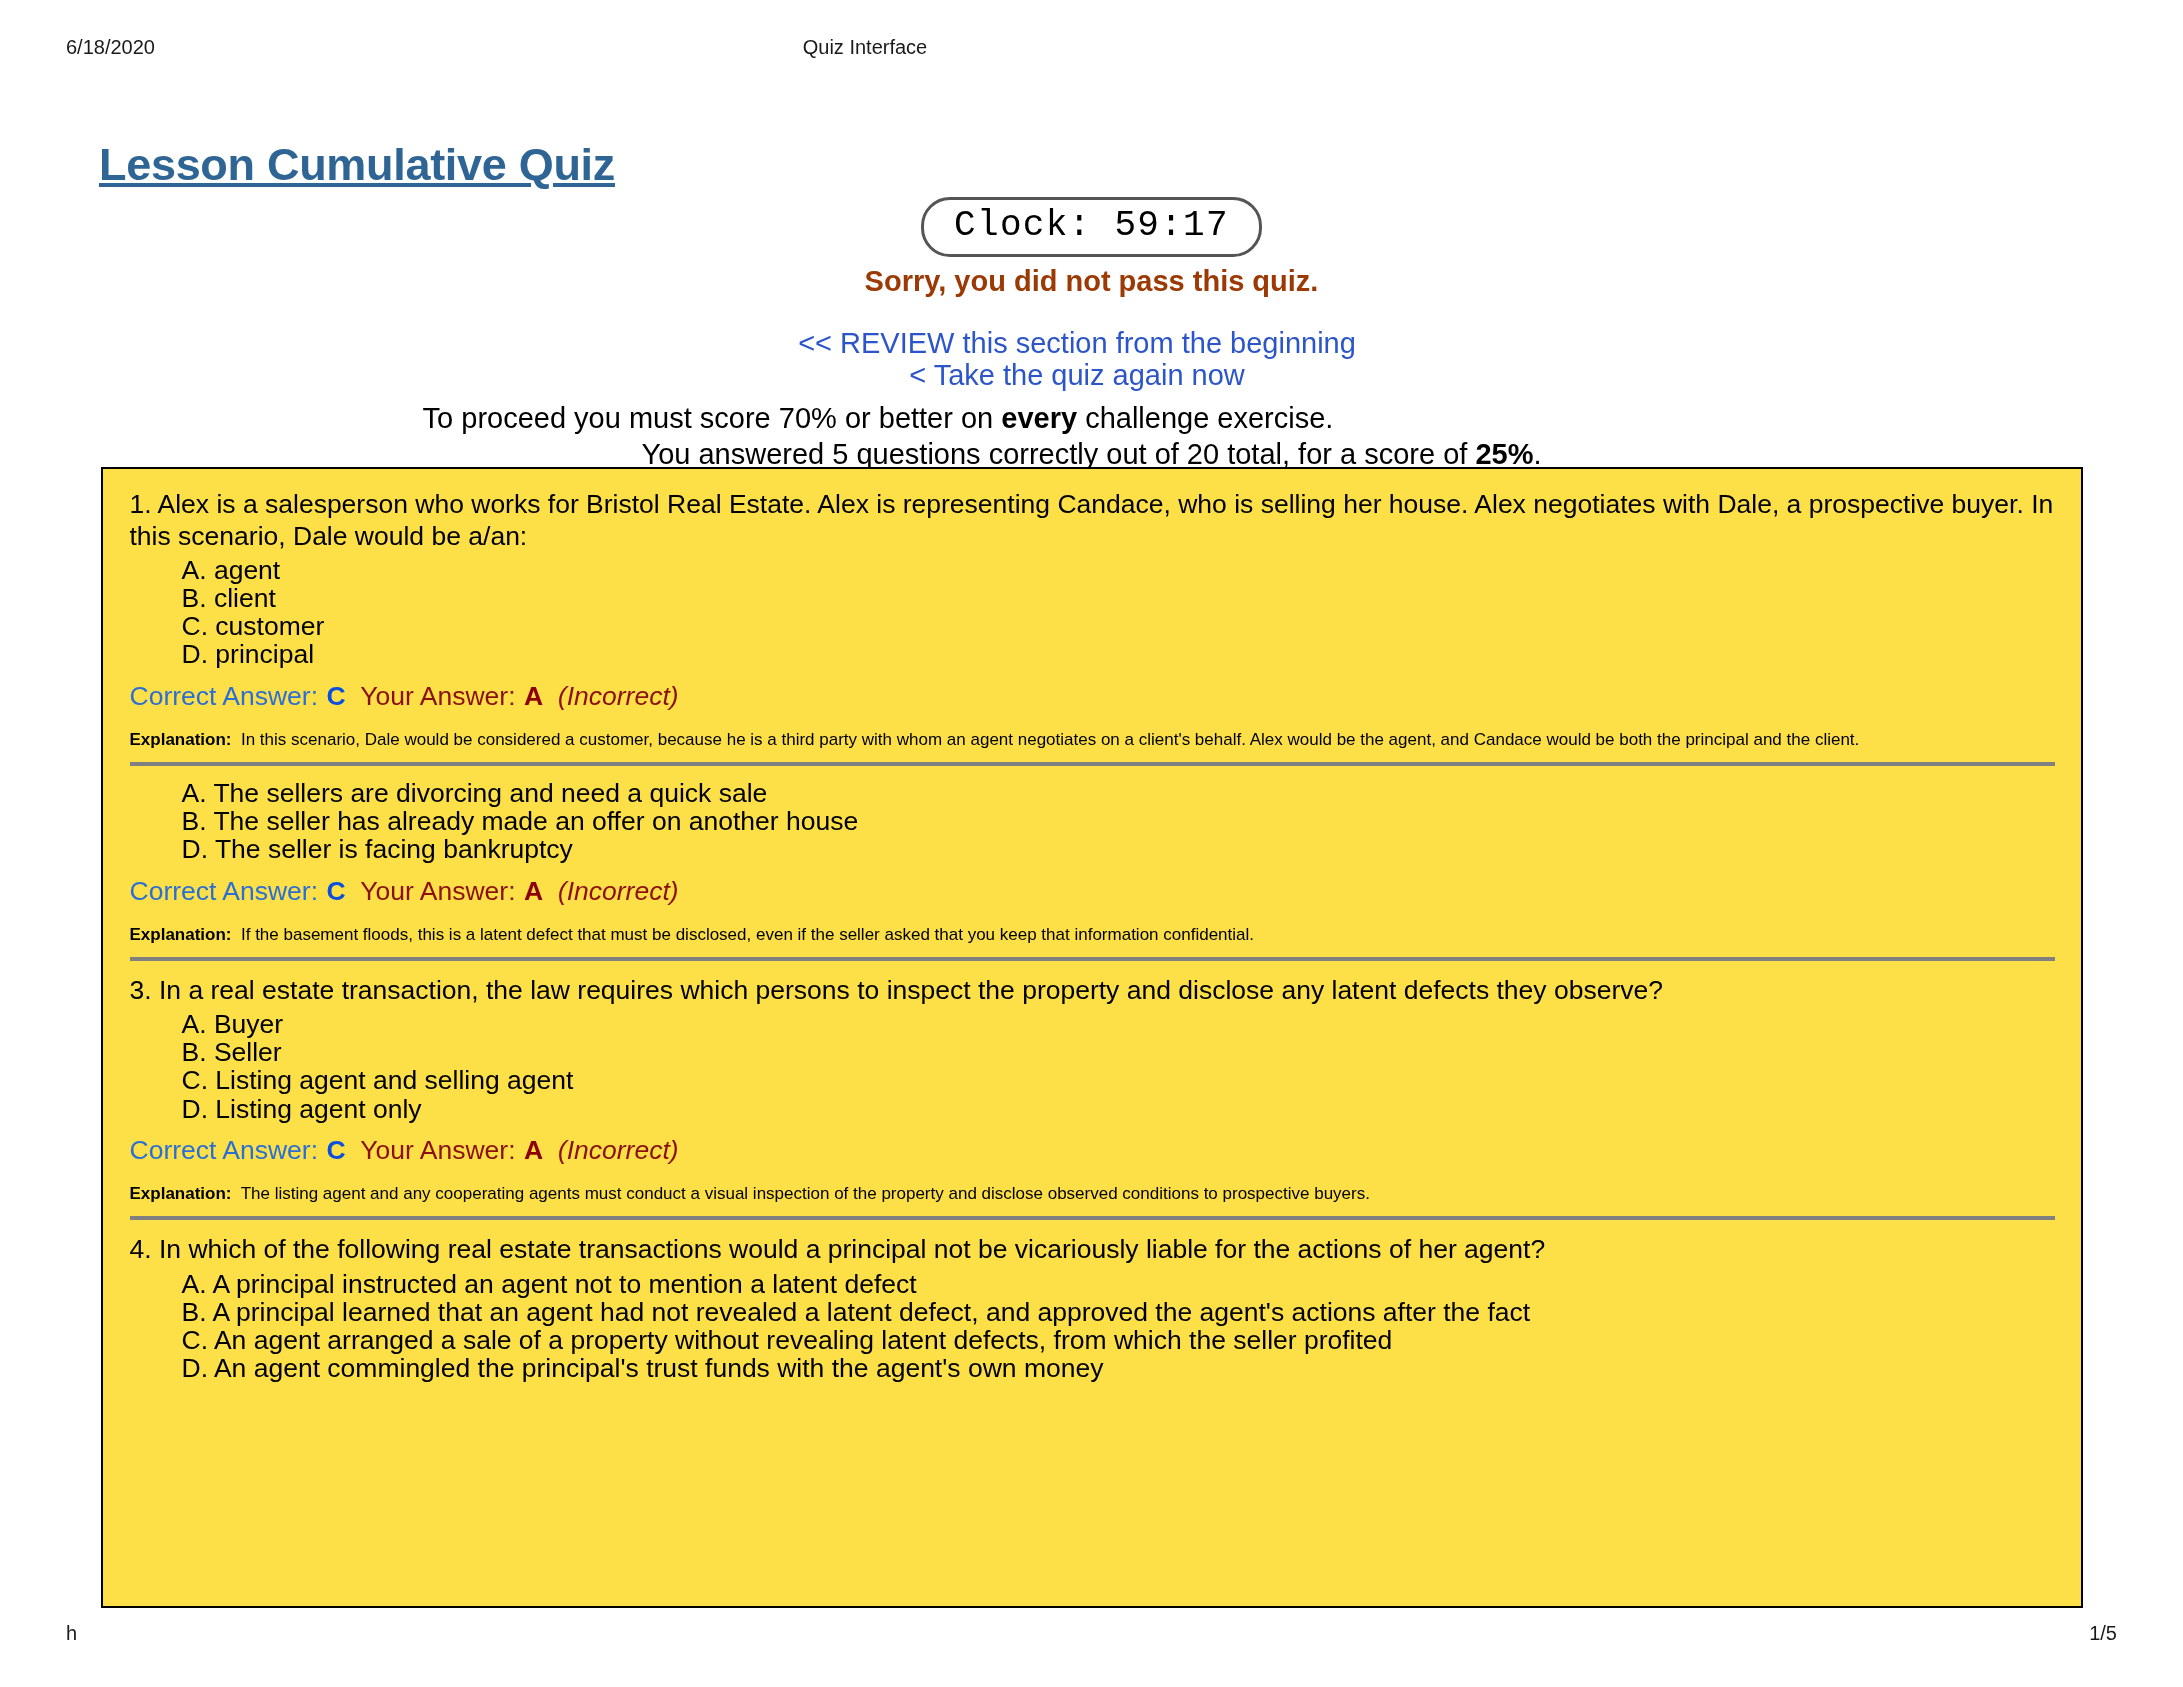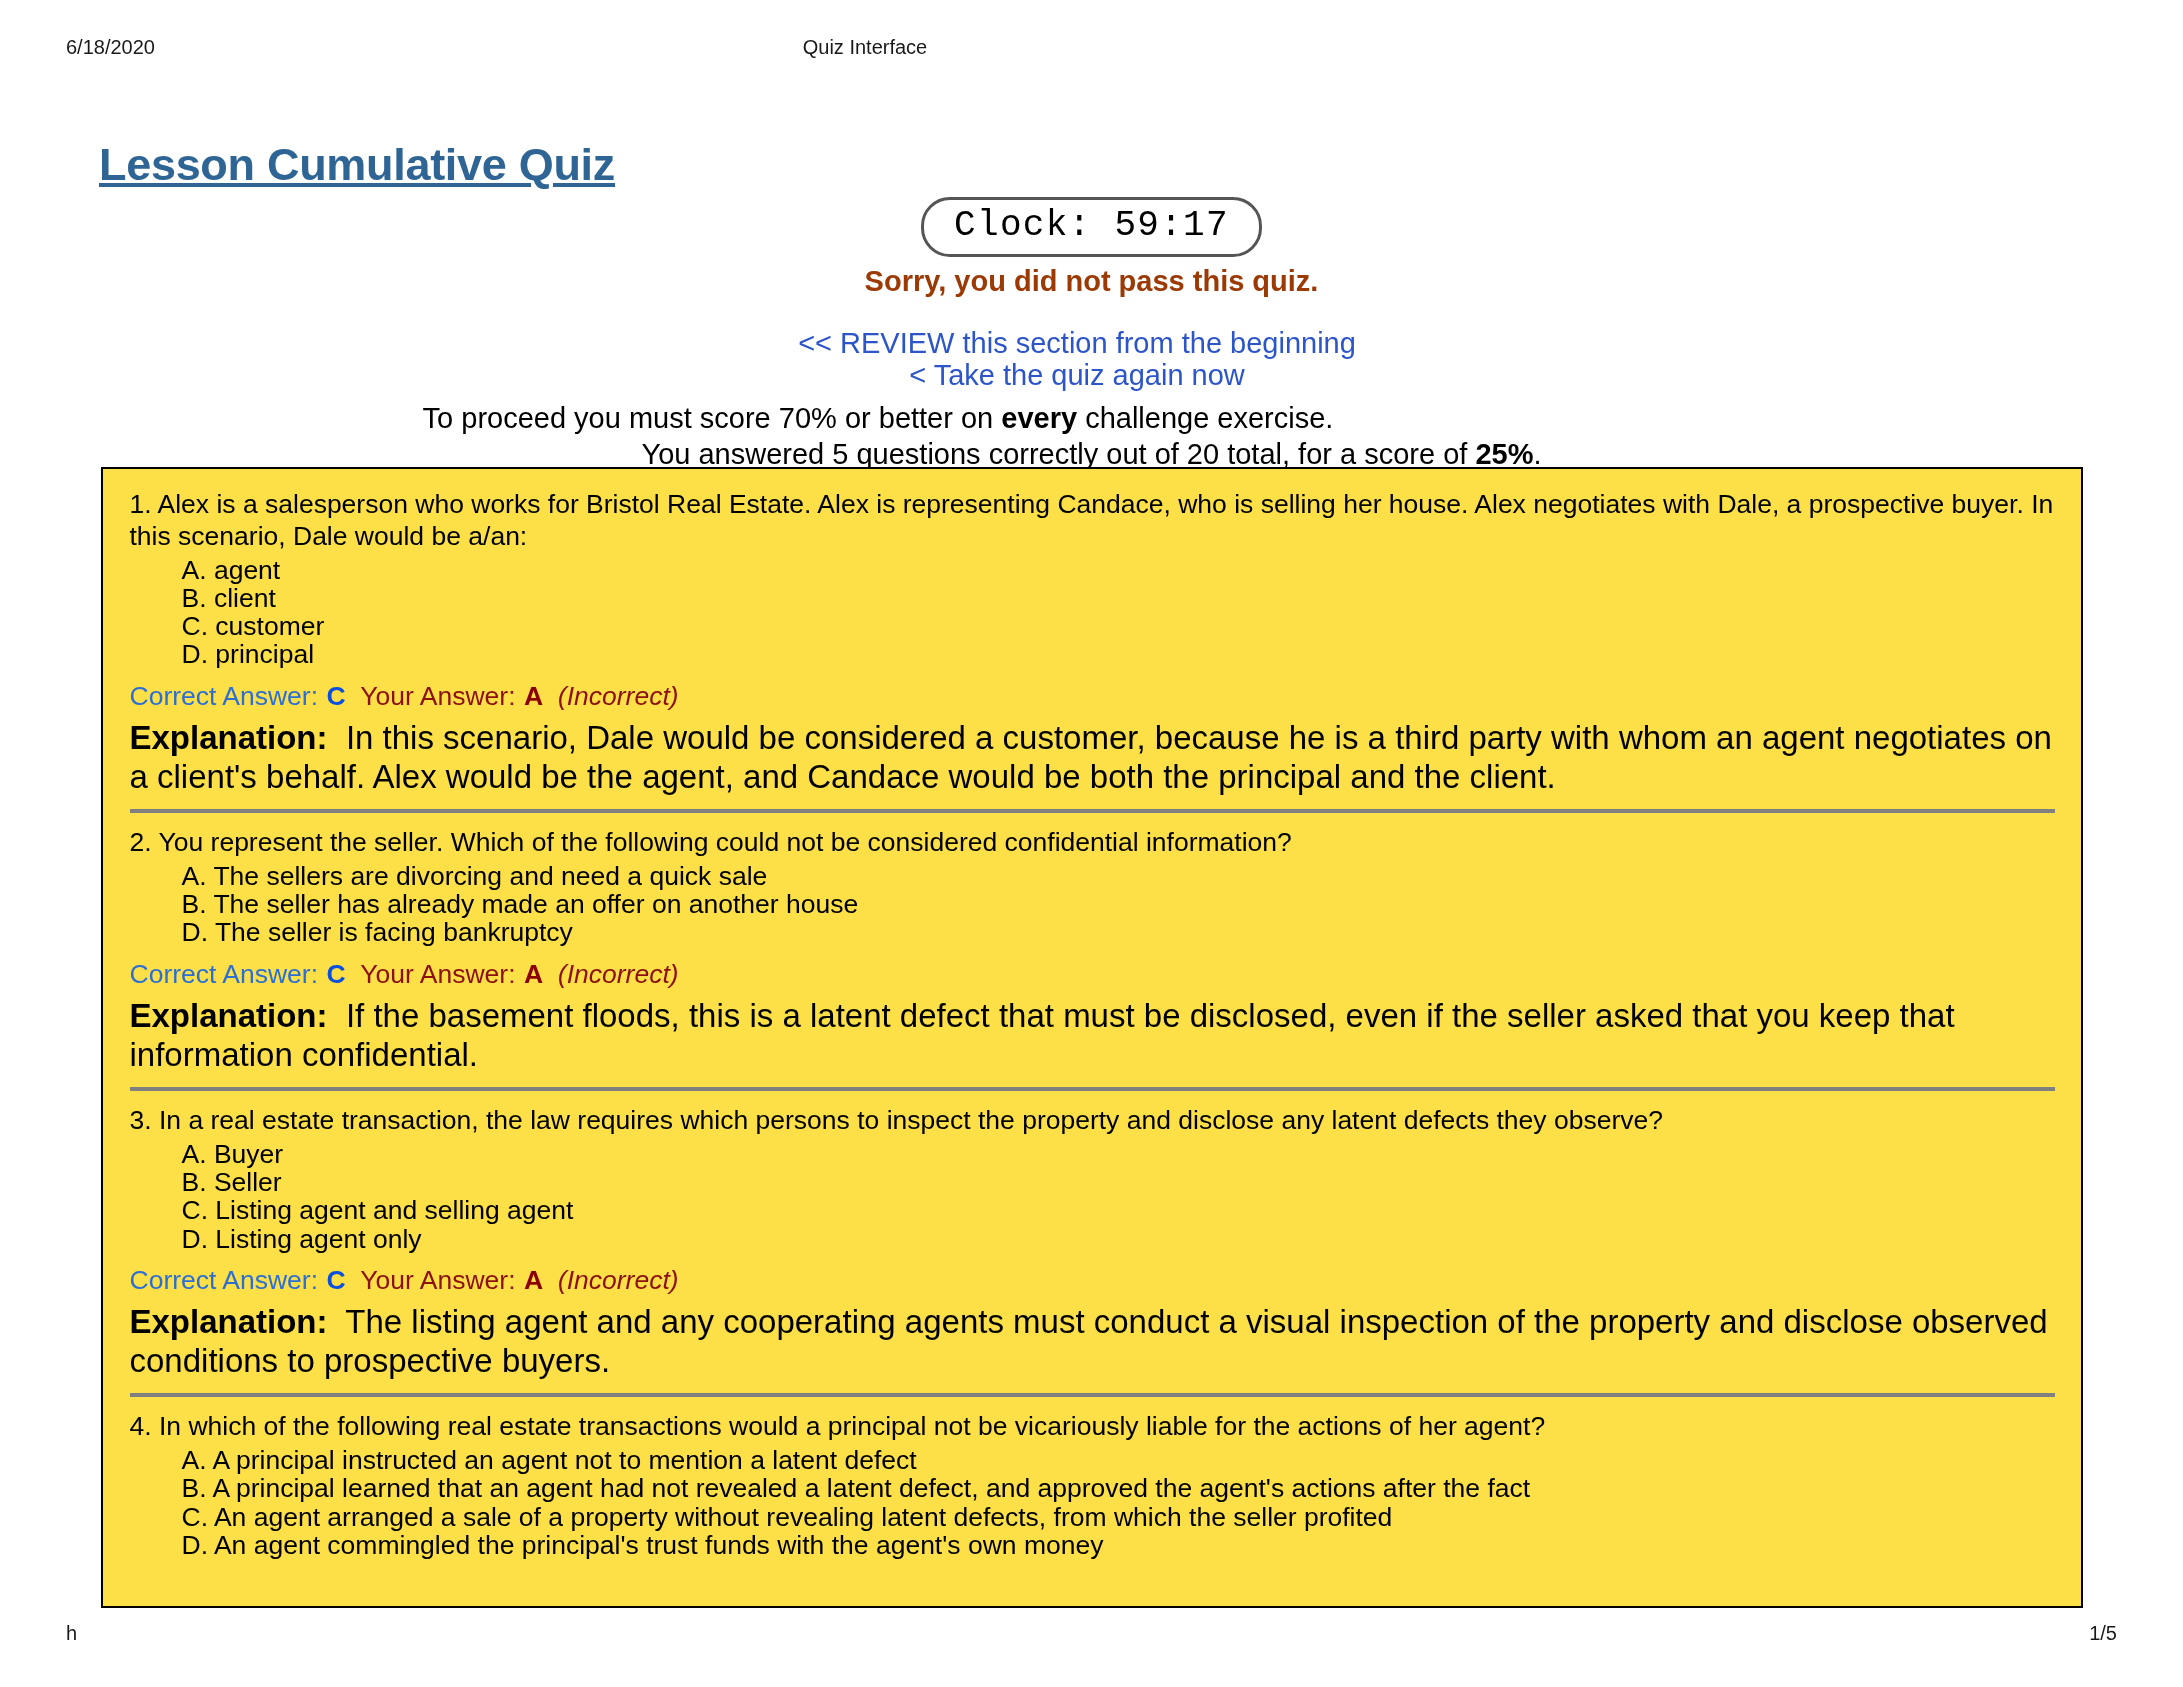--- a/index.html
+++ b/index.html
@@ -166,22 +166,22 @@
   }
   .ans-correct-label { color: #2b6fd4; }
   .ans-correct-value { color: #0b4fe0; font-weight: bold; }
   .ans-your-label { color: #8b1010; }
   .ans-your-value { color: #8b0000; font-weight: bold; }
   .ans-verdict { color: #8b1010; font-style: italic; }
   .ans-gap { display: inline-block; width: 14.6px; }
   .ans-gap-sm { display: inline-block; width: 8.6px; }
 
   .explanation {
-    margin-top: 8px;
-    font-size: 33px;
+    margin-top: 19px;
+    font-size: 17px;
     line-height: 1.18;
     color: #000000;
   }
   .explanation b { font-weight: bold; }
 
   .q-sep {
     height: 0;
     border: 0;
     border-top: 4px solid #808080;
     margin: 12px 0 13.2px 0;
@@ -247,21 +247,20 @@
         <div class="q-choice">B. client</div>
         <div class="q-choice">C. customer</div>
         <div class="q-choice">D. principal</div>
       </div>
       <div class="answer-line"><span class="ans-correct-label">Correct Answer:</span><span class="ans-gap-sm"></span><span class="ans-correct-value">C</span><span class="ans-gap"></span><span class="ans-your-label">Your Answer:</span><span class="ans-gap-sm"></span><span class="ans-your-value">A</span><span class="ans-gap"></span><span class="ans-verdict">(Incorrect)</span></div>
       <div class="explanation"><b>Explanation:</b>&nbsp; <span>In this scenario, Dale would be considered a customer, because he is a third party with whom an agent negotiates on a client's behalf. Alex would be the agent, and Candace would be both the principal and the client.</span></div>
     </div>
     <hr class="q-sep">
 
     <div class="question-item">
-      <div class="q-stem">2. You represent the seller. Which of the following could not be considered confidential information?</div>
       <div class="q-choices">
         <div class="q-choice">A. The sellers are divorcing and need a quick sale</div>
         <div class="q-choice">B. The seller has already made an offer on another house</div>
         <div class="q-choice">D. The seller is facing bankruptcy</div>
       </div>
       <div class="answer-line"><span class="ans-correct-label">Correct Answer:</span><span class="ans-gap-sm"></span><span class="ans-correct-value">C</span><span class="ans-gap"></span><span class="ans-your-label">Your Answer:</span><span class="ans-gap-sm"></span><span class="ans-your-value">A</span><span class="ans-gap"></span><span class="ans-verdict">(Incorrect)</span></div>
       <div class="explanation"><b>Explanation:</b>&nbsp; <span>If the basement floods, this is a latent defect that must be disclosed, even if the seller asked that you keep that information confidential.</span></div>
     </div>
     <hr class="q-sep">
 

